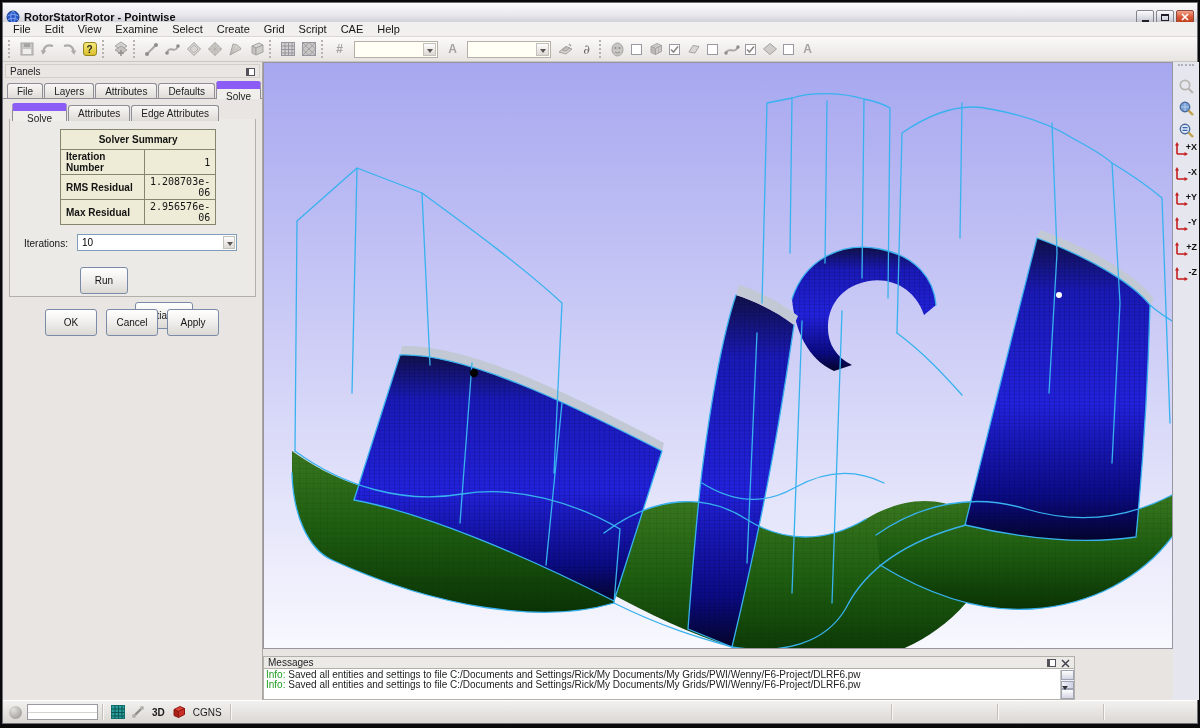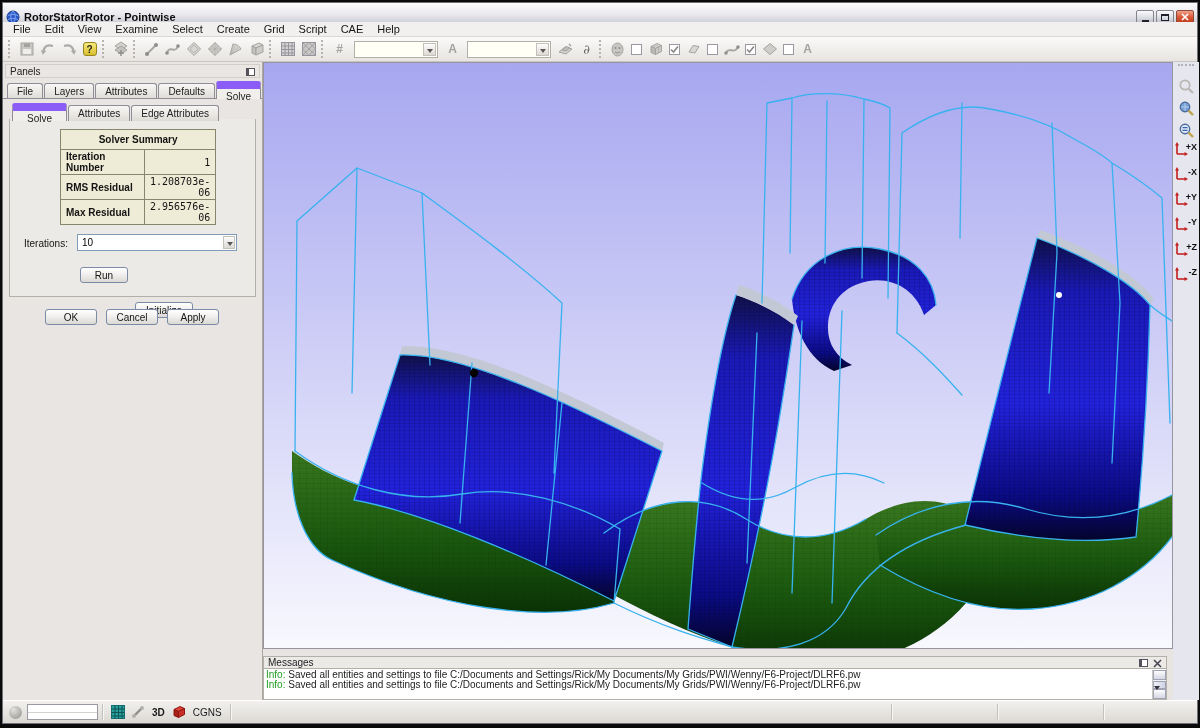--- a/index.html
+++ b/index.html
@@ -54,37 +54,37 @@
   .subtabs { position:absolute; left:9px; top:41px; display:flex; align-items:flex-end; z-index:1; }
   .groupbox { position:absolute; left:6px; top:57px; width:247px; height:178px; border:1px solid #b3b0aa; border-top:none; background:#eceae7; }
   table.solver { position:absolute; left:50px; top:10px; border-collapse:collapse; background:#eeebd6; }
   table.solver td { border:1px solid #86866e; font-size:10px; color:#141414; height:20px; padding:1px 5px; }
   td.sv-title { font-weight:bold; text-align:center; height:18px; }
   td.sv-label { font-weight:bold; width:84px; }
   td.sv-value { width:64px; text-align:right; font-family:"DejaVu Sans Mono",monospace; font-size:9px; }
   .iter-label { position:absolute; left:14px; top:119px; font-size:10px; color:#141414; }
   .iter-combo { position:absolute; left:67px; top:115px; width:160px; height:17px; background:#fff; border:1px solid #7f9db9; font-size:10px; padding:2px 4px; }
   .iter-combo .dd { position:absolute; right:1px; top:1px; bottom:1px; width:12px; background:linear-gradient(#fdfdfd,#dcd9d4); border:1px solid #c4c1bb; }
-  .xpbtn { position:absolute; height:16px; border:1px solid #7b8aa6; border-radius:3px;
+  .xpbtn { position:absolute; height:27px; border:1px solid #7b8aa6; border-radius:3px;
     background:linear-gradient(180deg,#ffffff,#f1f0ee 45%,#dcd9d4); font-size:10px; color:#141414;
     display:flex; align-items:center; justify-content:center; font-family:"Liberation Sans",sans-serif; }
 
   
   .viewport { position:absolute; left:260px; top:59px; width:910px; height:587px; border:1px solid #97959f; background:#fff; }
   .viewport svg { display:block; }
 
   
   .right-toolbar { position:absolute; left:1170px; top:59px; width:26px; height:638px; background:#e6e6ee; display:flex; flex-direction:column; align-items:center; padding-top:2px; }
   .rt-grip { width:16px; height:3px; border-top:2px dotted #b0aeb8; margin-bottom:8px; }
   .rtbtn { width:22px; height:22px; display:flex; align-items:center; justify-content:center; position:relative; }
   .axisbtn { width:24px; height:25px; position:relative; }
   .axis-label { position:absolute; right:1px; top:1px; font-size:9px; font-weight:bold; color:#101010; }
 
   
-  .messages { position:absolute; left:260px; top:653px; width:904px; height:44px; }
+  .messages { position:absolute; left:260px; top:653px; width:812px; height:44px; }
   .msg-title { height:13px; background:#eceae7; border:1px solid #b3b0aa; font-size:10px; color:#222; padding:0 4px; position:relative; }
   .msg-body { position:absolute; left:0; top:13px; right:0; bottom:0; background:#fff; border:1px solid #b3b0aa; border-top:none; padding:1px 2px; overflow:hidden; }
   .msg-row { font-size:10px; line-height:10.3px; white-space:nowrap; color:#1c1c1c; }
   .msg-level { color:#1f9e1f; }
   .msg-scroll { position:absolute; right:1px; top:14px; bottom:1px; width:14px; background:#eef0f6; border-left:1px solid #c8c6c0; }
   .sb-btn { position:absolute; left:0; right:0; height:10px; background:linear-gradient(#fdfdfe,#d4d6e2); border:1px solid #9fa3b4; }
   .sb-up { top:0; } .sb-dn { bottom:0; }
   .sb-thumb { position:absolute; left:0; right:0; top:11px; height:8px; background:linear-gradient(90deg,#f0f2f8,#cdd2e4); border:1px solid #9fa3b4; }
   .tri-up { width:0; height:0; border:3px solid transparent; border-bottom:4px solid #33343c; margin:1px auto; }
   .tri-dn { width:0; height:0; border:3px solid transparent; border-top:4px solid #33343c; margin:2px auto; }

